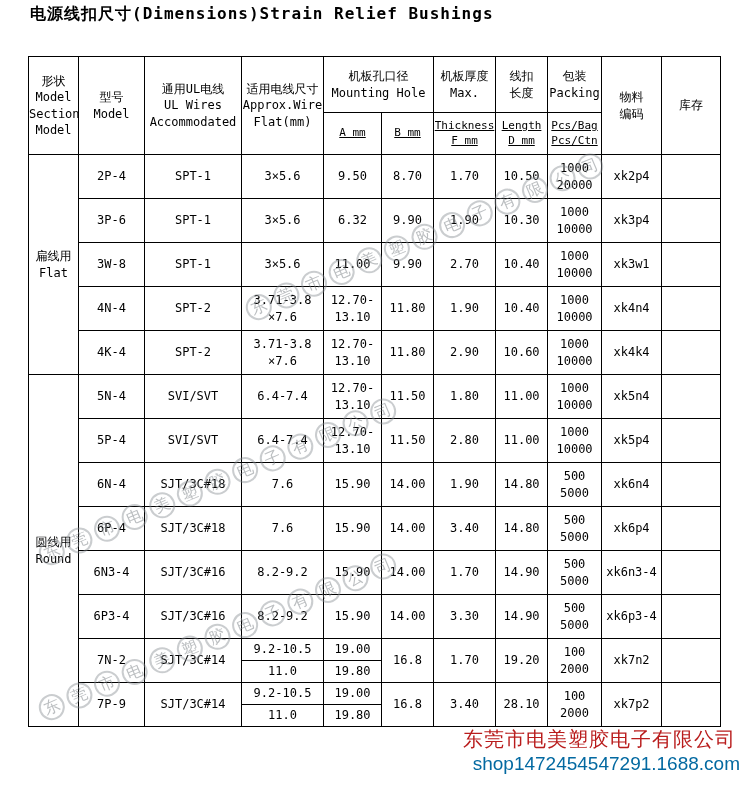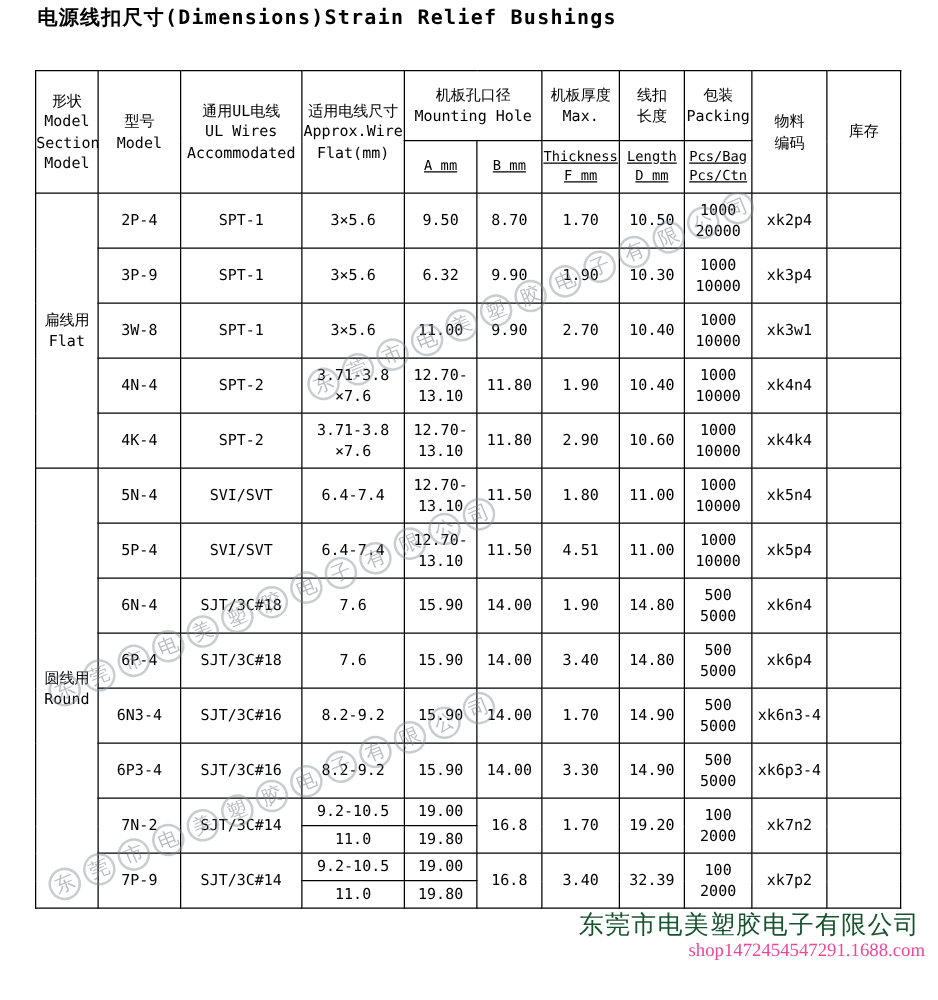--- a/index.html
+++ b/index.html
@@ -43,27 +43,27 @@
     width:26px; height:26px; margin:0 2px;
     border:2px solid rgba(135,140,145,.55); border-radius:50%;
     font-size:16px; color:rgba(125,130,135,.65);
     font-family:"DejaVu Sans",sans-serif;
   }
   .wm1 { left:245px; top:300px; }
   .wm2 { left:38px;  top:545px; }
   .wm3 { left:38px;  top:700px; }
   .footer-company {
     position:absolute; right:14px; top:726px;
-    font-size:20px; color:#14532d; letter-spacing:1px;
+    font-size:20px; color:#b91c1c; letter-spacing:1px;
     font-family:"DejaVu Sans",sans-serif;
   }
   .footer-shop {
     position:absolute; right:10px; top:753px;
-    font-size:15px; color:#ec4899;
-    font-family:Liberation Serif, serif;
+    font-size:19px; color:#0369a1;
+    font-family:Liberation Sans, sans-serif;
   }
 </style>
 </head>
 <body>
 
 <div class="title">电源线扣尺寸(Dimensions)Strain Relief Bushings</div>
 
 <table class="spec">
   <colgroup>
     <col style="width:50px">
@@ -155,21 +155,21 @@
       <td>1.70</td>
       <td>10.50</td>
       <td>
         <div>1000</div>
         <div>20000</div>
       </td>
       <td>xk2p4</td>
       <td></td>
     </tr>
     <tr class="r">
-      <td>3P-9</td>
+      <td>3P-6</td>
       <td>SPT-1</td>
       <td>3×5.6</td>
       <td>6.32</td>
       <td>9.90</td>
       <td>1.90</td>
       <td>10.30</td>
       <td>
         <div>1000</div>
         <div>10000</div>
       </td>
@@ -258,21 +258,21 @@
     </tr>
     <tr class="r">
       <td>5P-4</td>
       <td>SVI/SVT</td>
       <td>6.4-7.4</td>
       <td>
         <div>12.70-</div>
         <div>13.10</div>
       </td>
       <td>11.50</td>
-      <td>4.51</td>
+      <td>2.80</td>
       <td>11.00</td>
       <td>
         <div>1000</div>
         <div>10000</div>
       </td>
       <td>xk5p4</td>
       <td></td>
     </tr>
     <tr class="r">
       <td>6N-4</td>
@@ -355,21 +355,21 @@
       <td>19.80</td>
     </tr>
 
     <tr class="half">
       <td rowspan="2">7P-9</td>
       <td rowspan="2">SJT/3C#14</td>
       <td>9.2-10.5</td>
       <td>19.00</td>
       <td rowspan="2">16.8</td>
       <td rowspan="2">3.40</td>
-      <td rowspan="2">32.39</td>
+      <td rowspan="2">28.10</td>
       <td rowspan="2">
         <div>100</div>
         <div>2000</div>
       </td>
       <td rowspan="2">xk7p2</td>
       <td rowspan="2"></td>
     </tr>
     <tr class="half">
       <td>11.0</td>
       <td>19.80</td>

